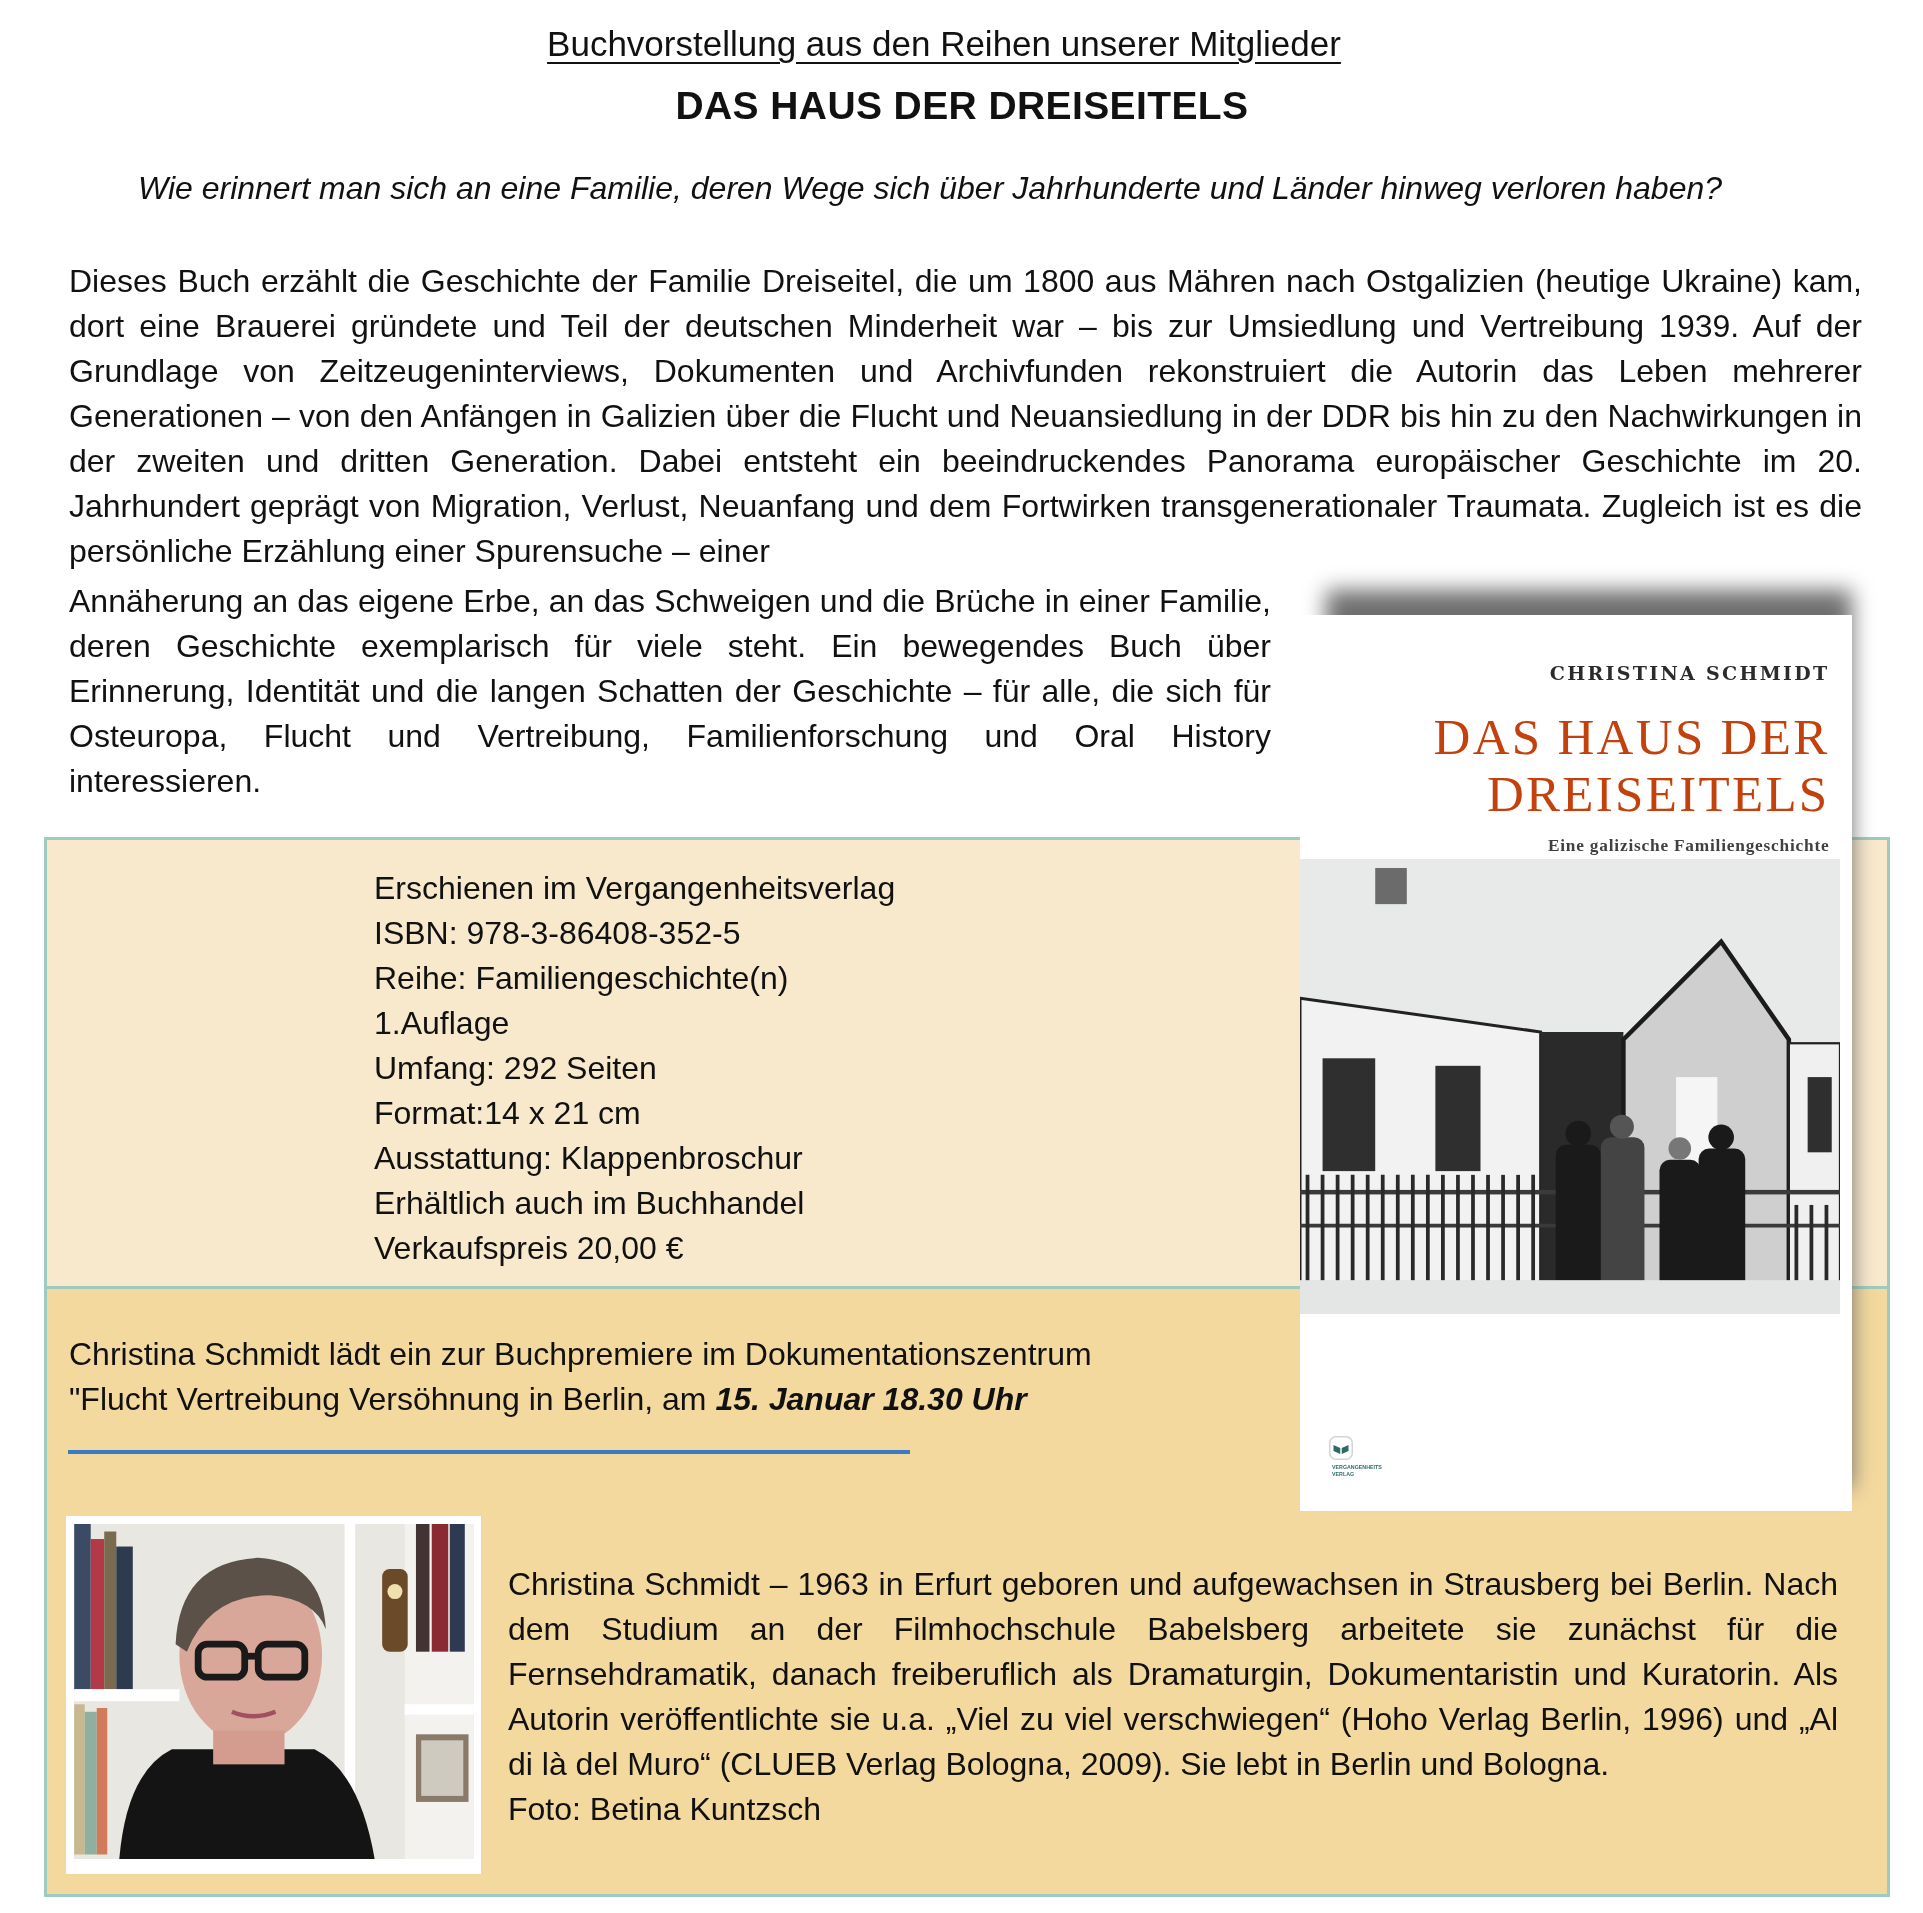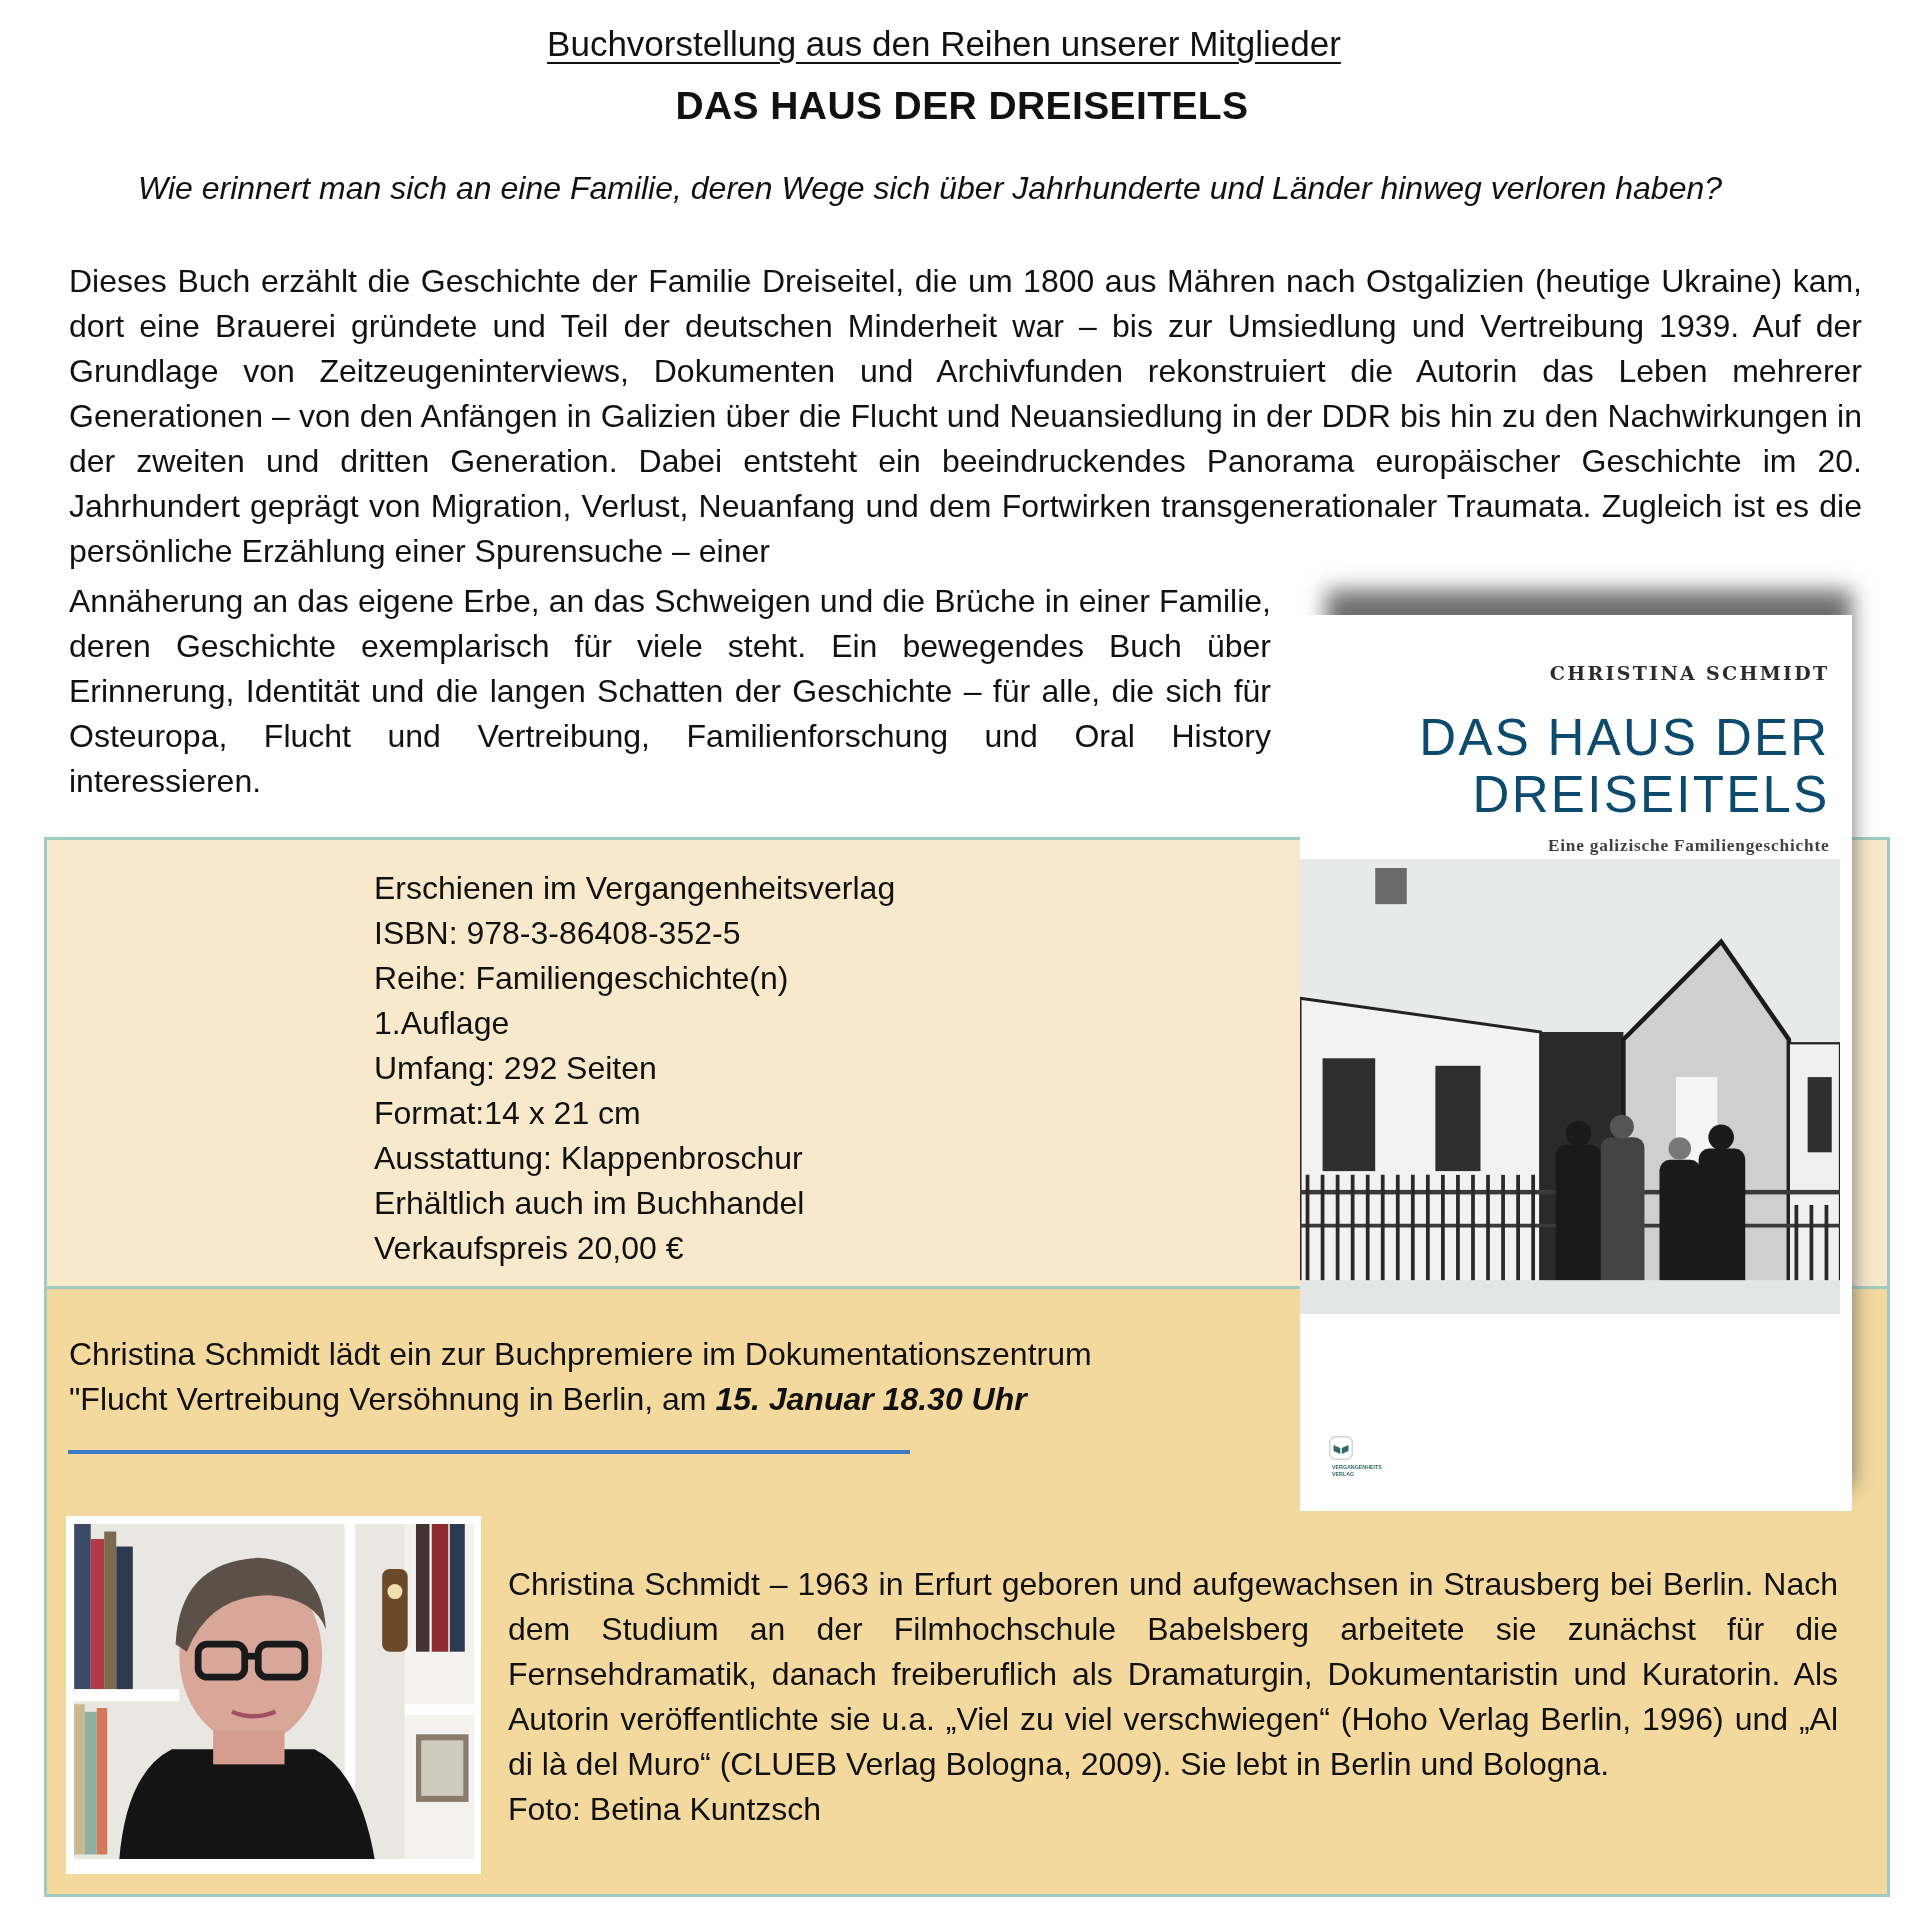--- a/index.html
+++ b/index.html
@@ -15,21 +15,21 @@
   .box-outer { left:44px; top:837px; width:1846px; height:1060px; border:3px solid #9DCBC0; box-sizing:border-box; background:#F4D99E; }
   .box-upper { left:47px; top:840px; width:1840px; height:446px; background:#F8E9CC; border-bottom:3.8px solid #9DCBC0; }
   .details { left:374px; top:866px; font-size:32px; line-height:45px; }
   .details div { white-space:nowrap; }
   .invite { left:69px; top:1332px; font-size:32px; line-height:45px; white-space:nowrap; }
   .invite b { font-style:italic; }
   .blue-line { left:68px; top:1450px; width:842px; height:3.8px; background:#3A7BC8; }
   .cover-shadow { left:1326px; top:590px; width:526px; height:898px; background:#6e6e6e; filter:blur(10.5px); }
   .cover { left:1300px; top:615px; width:540px; height:896px; background:#ffffff; overflow:hidden;padding-left:12px; }
   .cover-author { position:absolute; right:22.5px; top:47px; font-family:"DejaVu Serif", serif; font-size:19px; letter-spacing:2.3px; font-weight:bold; color:#2b2b2b; }
-  .cover-title { position:absolute; right:22.5px; top:94px; font-family:Liberation Sans, sans-serif; font-size:51px; line-height:57px; color:#0c4a6e; text-align:right; letter-spacing:2.3px; }
+  .cover-title { position:absolute; right:22.5px; top:94px; font-family:Liberation Serif, serif; font-size:51px; line-height:57px; color:#c2410c; text-align:right; letter-spacing:2.3px; }
   .cover-sub { position:absolute; right:22.5px; top:197px; font-family:"Liberation Serif", serif; font-weight:bold; font-size:17.3px; letter-spacing:0.8px; color:#404040;margin-top:24px; }
   .cover-photo { position:absolute; left:0; top:244px; width:540px; height:455px; background:#e6e9e8; }
   .publisher-logo { position:absolute; left:28.6px; top:821px; }
   .publisher-text { position:absolute; left:32px; top:849px; font-size:5.3px; color:#2F6B66; font-weight:bold; line-height:6.8px; }
   .author-photo-frame { left:66px; top:1516px; width:415px; height:358px; background:#ffffff; }
   .author-photo { position:absolute; left:7.5px; top:7.5px; width:400px; height:335px; background:#d9d4c8; overflow:hidden; }
   .bio { left:508px; top:1542px; width:1330px; font-size:32px; line-height:45px; text-align:justify;margin-top:20px; }
   .bio .credit { text-align:left; }
 </style>
 </head>

